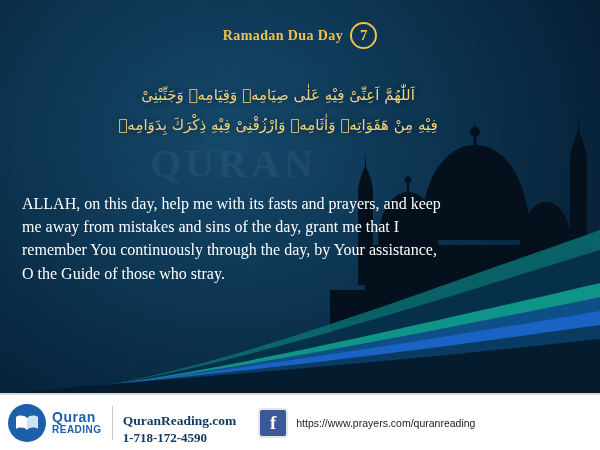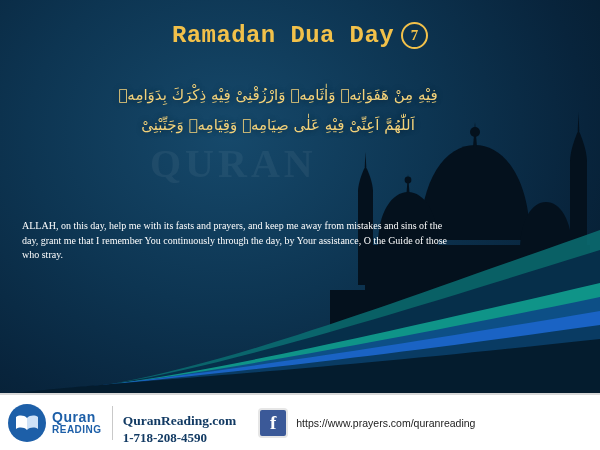--- a/index.html
+++ b/index.html
@@ -43,22 +43,22 @@
   
   .title-wrap {
     position: absolute;
     top: 22px;
     left: 0;
     width: 600px;
     text-align: center;
   }
   .title {
     display: inline-block;
-    font-family: Liberation Mono, monospace;
-    font-size: 24px;
+    font-family: Liberation Serif, serif;
+    font-size: 14px;
     font-weight: bold;
     color: #f2c14a;
     letter-spacing: .4px;
     vertical-align: middle;
   }
   .day-badge {
     display: inline-block;
     width: 23px;
     height: 23px;
     border: 2px solid #f2c14a;
@@ -85,26 +85,26 @@
     font-family: "DejaVu Sans", sans-serif;
     font-size: 15px;
     line-height: 2.0;
     text-shadow: 0 0 6px rgba(0,0,0,.4);
   }
   .arabic div { white-space: nowrap; }
 
   
   .translation {
     position: absolute;
-    top: 219px;
+    top: 192px;
     left: 22px;
     width: 430px;
     color: #ffffff;
     font-family: "Liberation Serif", serif;
-    font-size: 10px;
+    font-size: 16px;
     line-height: 1.45;
   }
 
   
   .waves { position: absolute; left: 0; bottom: 55px; width: 600px; height: 190px; }
 
   
   .footer {
     position: absolute;
     left: 0;
@@ -209,22 +209,22 @@
     </g>
   </svg>
 
   <div class="watermark">QURAN</div>
 
   <div class="title-wrap">
     <span class="title">Ramadan Dua Day</span><span class="day-badge">7</span>
   </div>
 
   <div class="arabic">
+    <div>اَللّٰهُمَّ اَعِنِّىْ فِيْهِ عَلٰى صِيَامِهٖ وَقِيَامِهٖ وَجَنِّبْنِىْ</div>
     <div>فِيْهِ مِنْ هَفَوَاتِهٖ وَاٰثَامِهٖ وَارْزُقْنِىْ فِيْهِ ذِكْرَكَ بِدَوَامِهٖ</div>
-    <div>اَللّٰهُمَّ اَعِنِّىْ فِيْهِ عَلٰى صِيَامِهٖ وَقِيَامِهٖ وَجَنِّبْنِىْ</div>
   </div>
 
   <div class="translation">ALLAH, on this day, help me with its fasts and prayers, and keep me away from mistakes and sins of the day, grant me that I remember You continuously through the day, by Your assistance, O the Guide of those who stray.</div>
 
   <svg class="waves" viewBox="0 0 600 190" preserveAspectRatio="none">
     <path d="M0 190 C150 190 330 120 600 25 L600 190 Z" fill="#0a6f72" opacity="0.85"></path>
     <path d="M0 190 C140 188 320 132 600 45 L600 190 Z" fill="#062f4a"></path>
     <path d="M0 190 C120 186 300 148 600 78 L600 190 Z" fill="#11a08f" opacity=".9"></path>
     <path d="M0 190 C110 184 290 156 600 92 L600 190 Z" fill="#0d4f86"></path>
     <path d="M0 190 C100 182 270 162 600 106 L600 190 Z" fill="#1a63c4"></path>
@@ -245,21 +245,21 @@
         <span class="words">
           <div class="l1">Quran</div>
           <div class="l2">READING</div>
         </span>
       </div>
 
       <div class="vdiv"></div>
 
       <div class="contact">
         <div class="site">QuranReading.com</div>
-        <div class="phone">1-718-208-4590</div>
+        <div class="phone">1-718-172-4590</div>
       </div>
 
       <div class="fb">
         <span class="fbicon">f</span>
         <span class="fburl">https://www.prayers.com/quranreading</span>
       </div>
 
     </div>
   </div>
 

